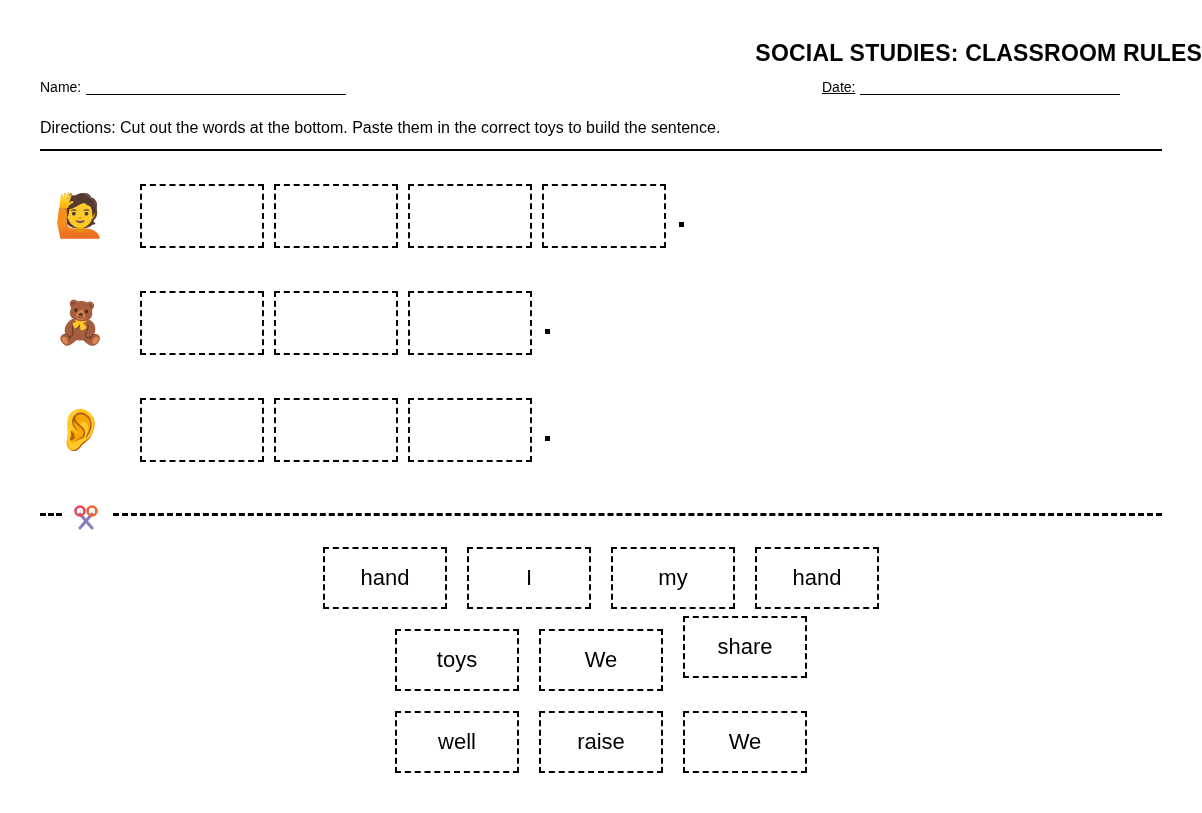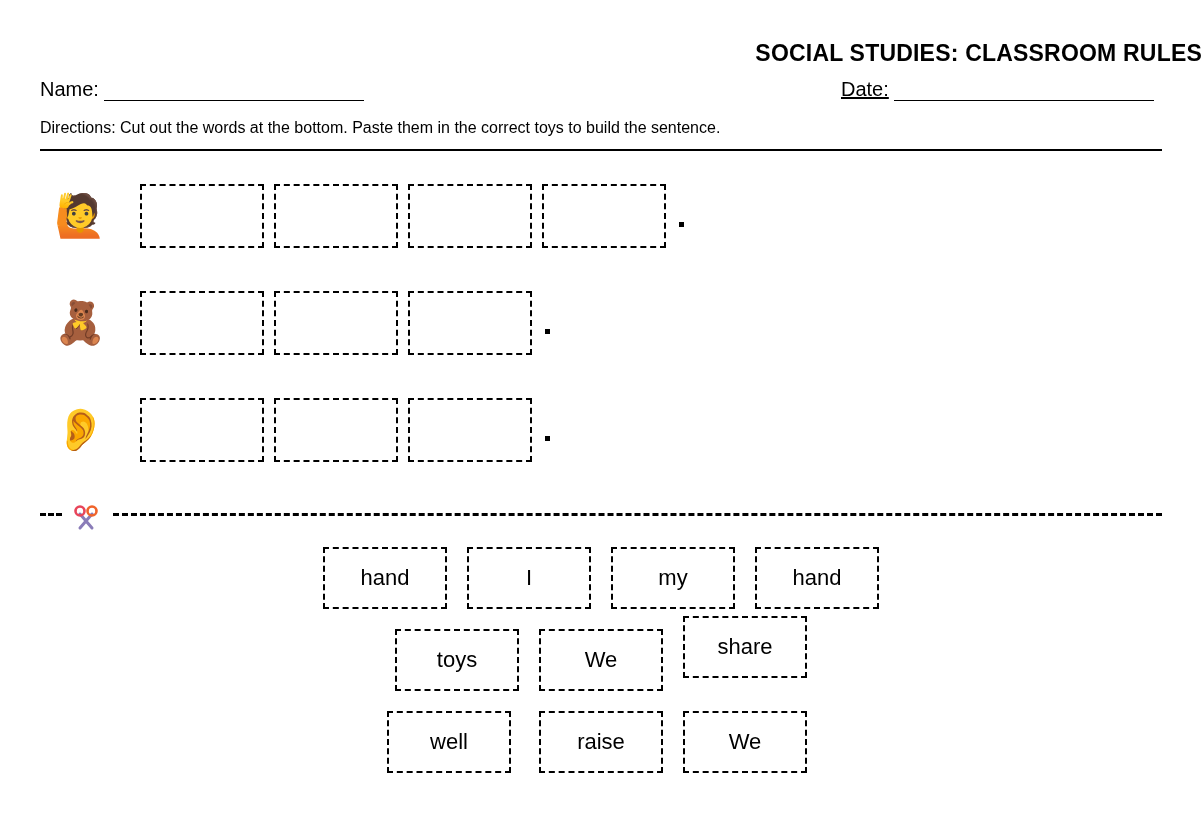--- a/index.html
+++ b/index.html
@@ -1,23 +1,23 @@
 <!DOCTYPE html>
 <html><head>
 <meta charset="utf-8">
 <style>
   html, body { margin:0; padding:0; background:#ffffff; }
   body { width:1202px; height:813px; position:relative; overflow:hidden;
          font-family:"Liberation Sans", sans-serif; color:#000; }
   .title { position:absolute; left:0; width:1202px; top:40px; text-align:right;
            font-weight:bold; font-size:23px; letter-spacing:0.2px; }
-  .field { position:absolute; top:78px; font-size:20px; display:flex; align-items:flex-end; }
+  .field { position:absolute; top:78px; font-size:14px; display:flex; align-items:flex-end; }
   .field .line { display:inline-block; border-bottom:1px solid #000; height:16px; margin-left:5px; }
   .name-field { left:40px; }
-  .date-field { left:841px;text-decoration:underline; }
+  .date-field { left:822px;text-decoration:underline; }
   .directions { position:absolute; left:40px; top:119px; font-size:16px; }
   .directions b { font-weight:normal; }
   .rule { position:absolute; left:40px; width:1122px; top:149px; border-top:2px solid #000; }
   .sentence-row { position:absolute; left:0; width:1202px; height:64px; }
   .emoji { position:absolute; left:54px; top:4px; width:52px; height:56px; font-size:42px;
            line-height:56px; text-align:center; }
   .slot { position:absolute; top:0; width:120px; height:60px; border:2px dashed #000; }
   .period { position:absolute; top:38px; width:5px; height:5px; background:#000; }
   .cut-line { position:absolute; top:513px; height:0; border-top:3px dashed #000; }
   .scissors { position:absolute; left:72px; top:503px; width:28px; height:28px; }
@@ -81,15 +81,15 @@
 
 <div class="card" style="left:323px; top:547px">hand</div>
 <div class="card" style="left:467px; top:547px">I</div>
 <div class="card" style="left:611px; top:547px">my</div>
 <div class="card" style="left:755px; top:547px">hand</div>
 
 <div class="card" style="left:395px; top:629px">toys</div>
 <div class="card" style="left:539px; top:629px">We</div>
 <div class="card" style="left:683px; top:616px">share</div>
 
-<div class="card" style="left:387px; top:711px">well</div>
+<div class="card" style="left:395px; top:711px">well</div>
 <div class="card" style="left:539px; top:711px">raise</div>
 <div class="card" style="left:683px; top:711px">We</div>
 
 </body></html>

